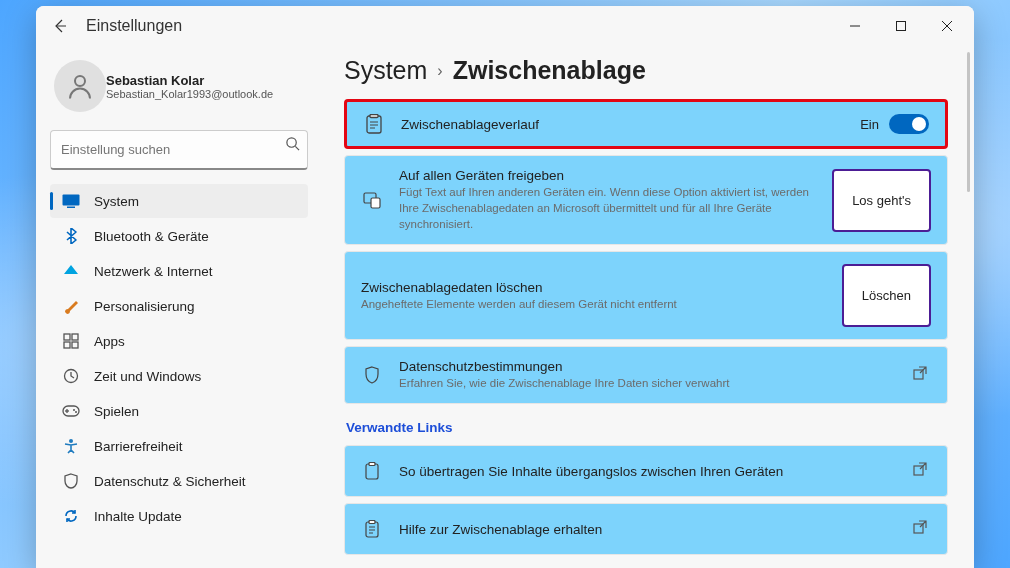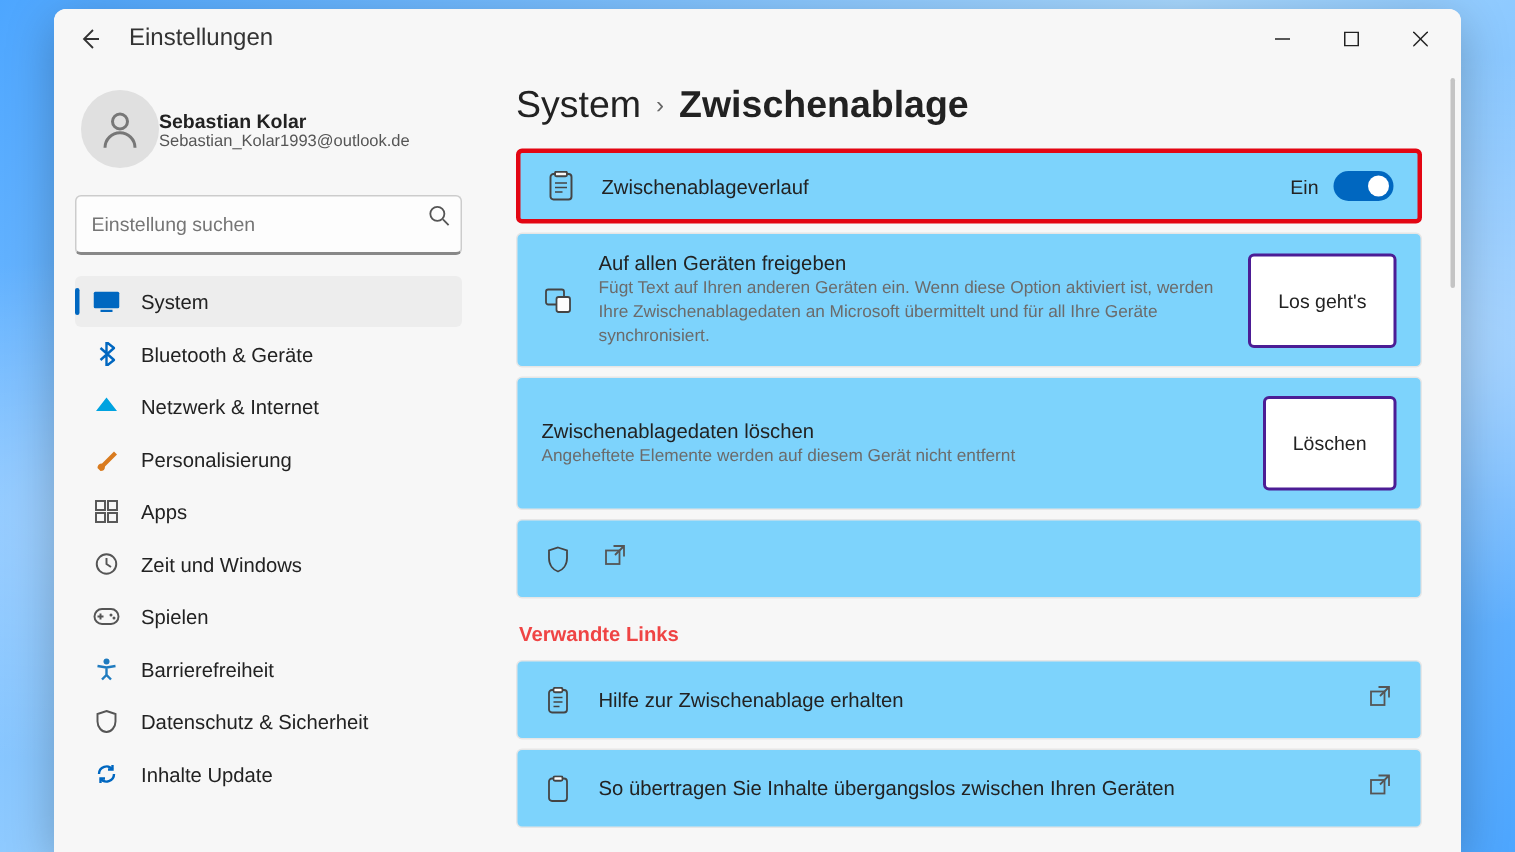--- a/index.html
+++ b/index.html
@@ -71,21 +71,21 @@
   }
   .toggle::after {
     content:""; position:absolute; right:3px; top:3px; width:14px; height:14px;
     border-radius:50%; background:#fff;
   }
   .btn {
     background:#fff; border:2px solid #4c1d95; border-radius:4px; padding:22px 18px;
     font-size:13px; cursor:pointer; color:#222;
   }
   .ext-icon { color:#555; cursor:pointer; padding:4px; }
-  .section-head { font-size:13.5px; font-weight:600; color:#ef4444; margin: 16px 0 10px 2px; }
+  .section-head { font-size:13.5px; font-weight:600; color:#1d4ed8; margin: 16px 0 10px 2px; }
   .scrollbar { position:absolute; right:40px; top:52px; width:3px; height:140px; background:#c4c4c4; border-radius:2px; }
 </style>
 </head>
 <body>
 
 <div class="bg-swirl"></div>
 
 <div class="window">
 
   <div class="titlebar">
@@ -290,31 +290,55 @@
           <button class="btn">Löschen</button>
         </div>
       </div>
 
       <div class="card">
         <div class="card-icon">
           <svg width="16" height="18" viewBox="0 0 16 18">
               <path d="M8 1l6 2v5c0 5-3 8-6 9-3-1-6-4-6-9V3z" stroke="#444" stroke-width="1.2" fill="none"></path>
             </svg>
         </div>
+        <div class="card-body">
+          <div class="card-title">Datenschutzbestimmungen</div>
+          <div class="card-desc">Erfahren Sie, wie die Zwischenablage Ihre Daten sicher verwahrt</div>
+        </div>
         <div class="card-action">
           <span class="ext-icon">
             <svg width="14" height="14" viewBox="0 0 14 14">
                 <rect x="1" y="4" width="9" height="9" stroke="#555" stroke-width="1.2" fill="none"></rect>
                 <path d="M6 1h7v7M13 1L7 7" stroke="#555" stroke-width="1.2" fill="none"></path>
               </svg>
           </span>
         </div>
       </div>
 
       <div class="section-head">Verwandte Links</div>
+
+      <div class="card">
+        <div class="card-icon">
+          <svg width="16" height="18" viewBox="0 0 16 18">
+              <rect x="2" y="2" width="12" height="15" rx="2" stroke="#444" stroke-width="1.2" fill="none"></rect>
+              <rect x="5" y="0.5" width="6" height="3" rx="1" stroke="#444" stroke-width="1.2" fill="#fdfdfd"></rect>
+            </svg>
+        </div>
+        <div class="card-body">
+          <div class="card-title">So übertragen Sie Inhalte übergangslos zwischen Ihren Geräten</div>
+        </div>
+        <div class="card-action">
+          <span class="ext-icon">
+            <svg width="14" height="14" viewBox="0 0 14 14">
+                <rect x="1" y="4" width="9" height="9" stroke="#555" stroke-width="1.2" fill="none"></rect>
+                <path d="M6 1h7v7M13 1L7 7" stroke="#555" stroke-width="1.2" fill="none"></path>
+              </svg>
+          </span>
+        </div>
+      </div>
 
       <div class="card">
         <div class="card-icon">
           <svg width="16" height="18" viewBox="0 0 16 18">
               <rect x="2" y="2" width="12" height="15" rx="2" stroke="#444" stroke-width="1.2" fill="none"></rect>
               <rect x="5" y="0.5" width="6" height="3" rx="1" stroke="#444" stroke-width="1.2" fill="#fdfdfd"></rect>
               <line x1="5" y1="7" x2="11" y2="7" stroke="#444"></line>
               <line x1="5" y1="10" x2="11" y2="10" stroke="#444"></line>
               <line x1="5" y1="13" x2="9" y2="13" stroke="#444"></line>
             </svg>
@@ -325,37 +349,17 @@
         <div class="card-action">
           <span class="ext-icon">
             <svg width="14" height="14" viewBox="0 0 14 14">
                 <rect x="1" y="4" width="9" height="9" stroke="#555" stroke-width="1.2" fill="none"></rect>
                 <path d="M6 1h7v7M13 1L7 7" stroke="#555" stroke-width="1.2" fill="none"></path>
               </svg>
           </span>
         </div>
       </div>
 
-      <div class="card">
-        <div class="card-icon">
-          <svg width="16" height="18" viewBox="0 0 16 18">
-              <rect x="2" y="2" width="12" height="15" rx="2" stroke="#444" stroke-width="1.2" fill="none"></rect>
-              <rect x="5" y="0.5" width="6" height="3" rx="1" stroke="#444" stroke-width="1.2" fill="#fdfdfd"></rect>
-            </svg>
-        </div>
-        <div class="card-body">
-          <div class="card-title">So übertragen Sie Inhalte übergangslos zwischen Ihren Geräten</div>
-        </div>
-        <div class="card-action">
-          <span class="ext-icon">
-            <svg width="14" height="14" viewBox="0 0 14 14">
-                <rect x="1" y="4" width="9" height="9" stroke="#555" stroke-width="1.2" fill="none"></rect>
-                <path d="M6 1h7v7M13 1L7 7" stroke="#555" stroke-width="1.2" fill="none"></path>
-              </svg>
-          </span>
-        </div>
-      </div>
-
     </div>
   </div>
 </div>
 
 <div class="scrollbar"></div>
 
 </body></html>

